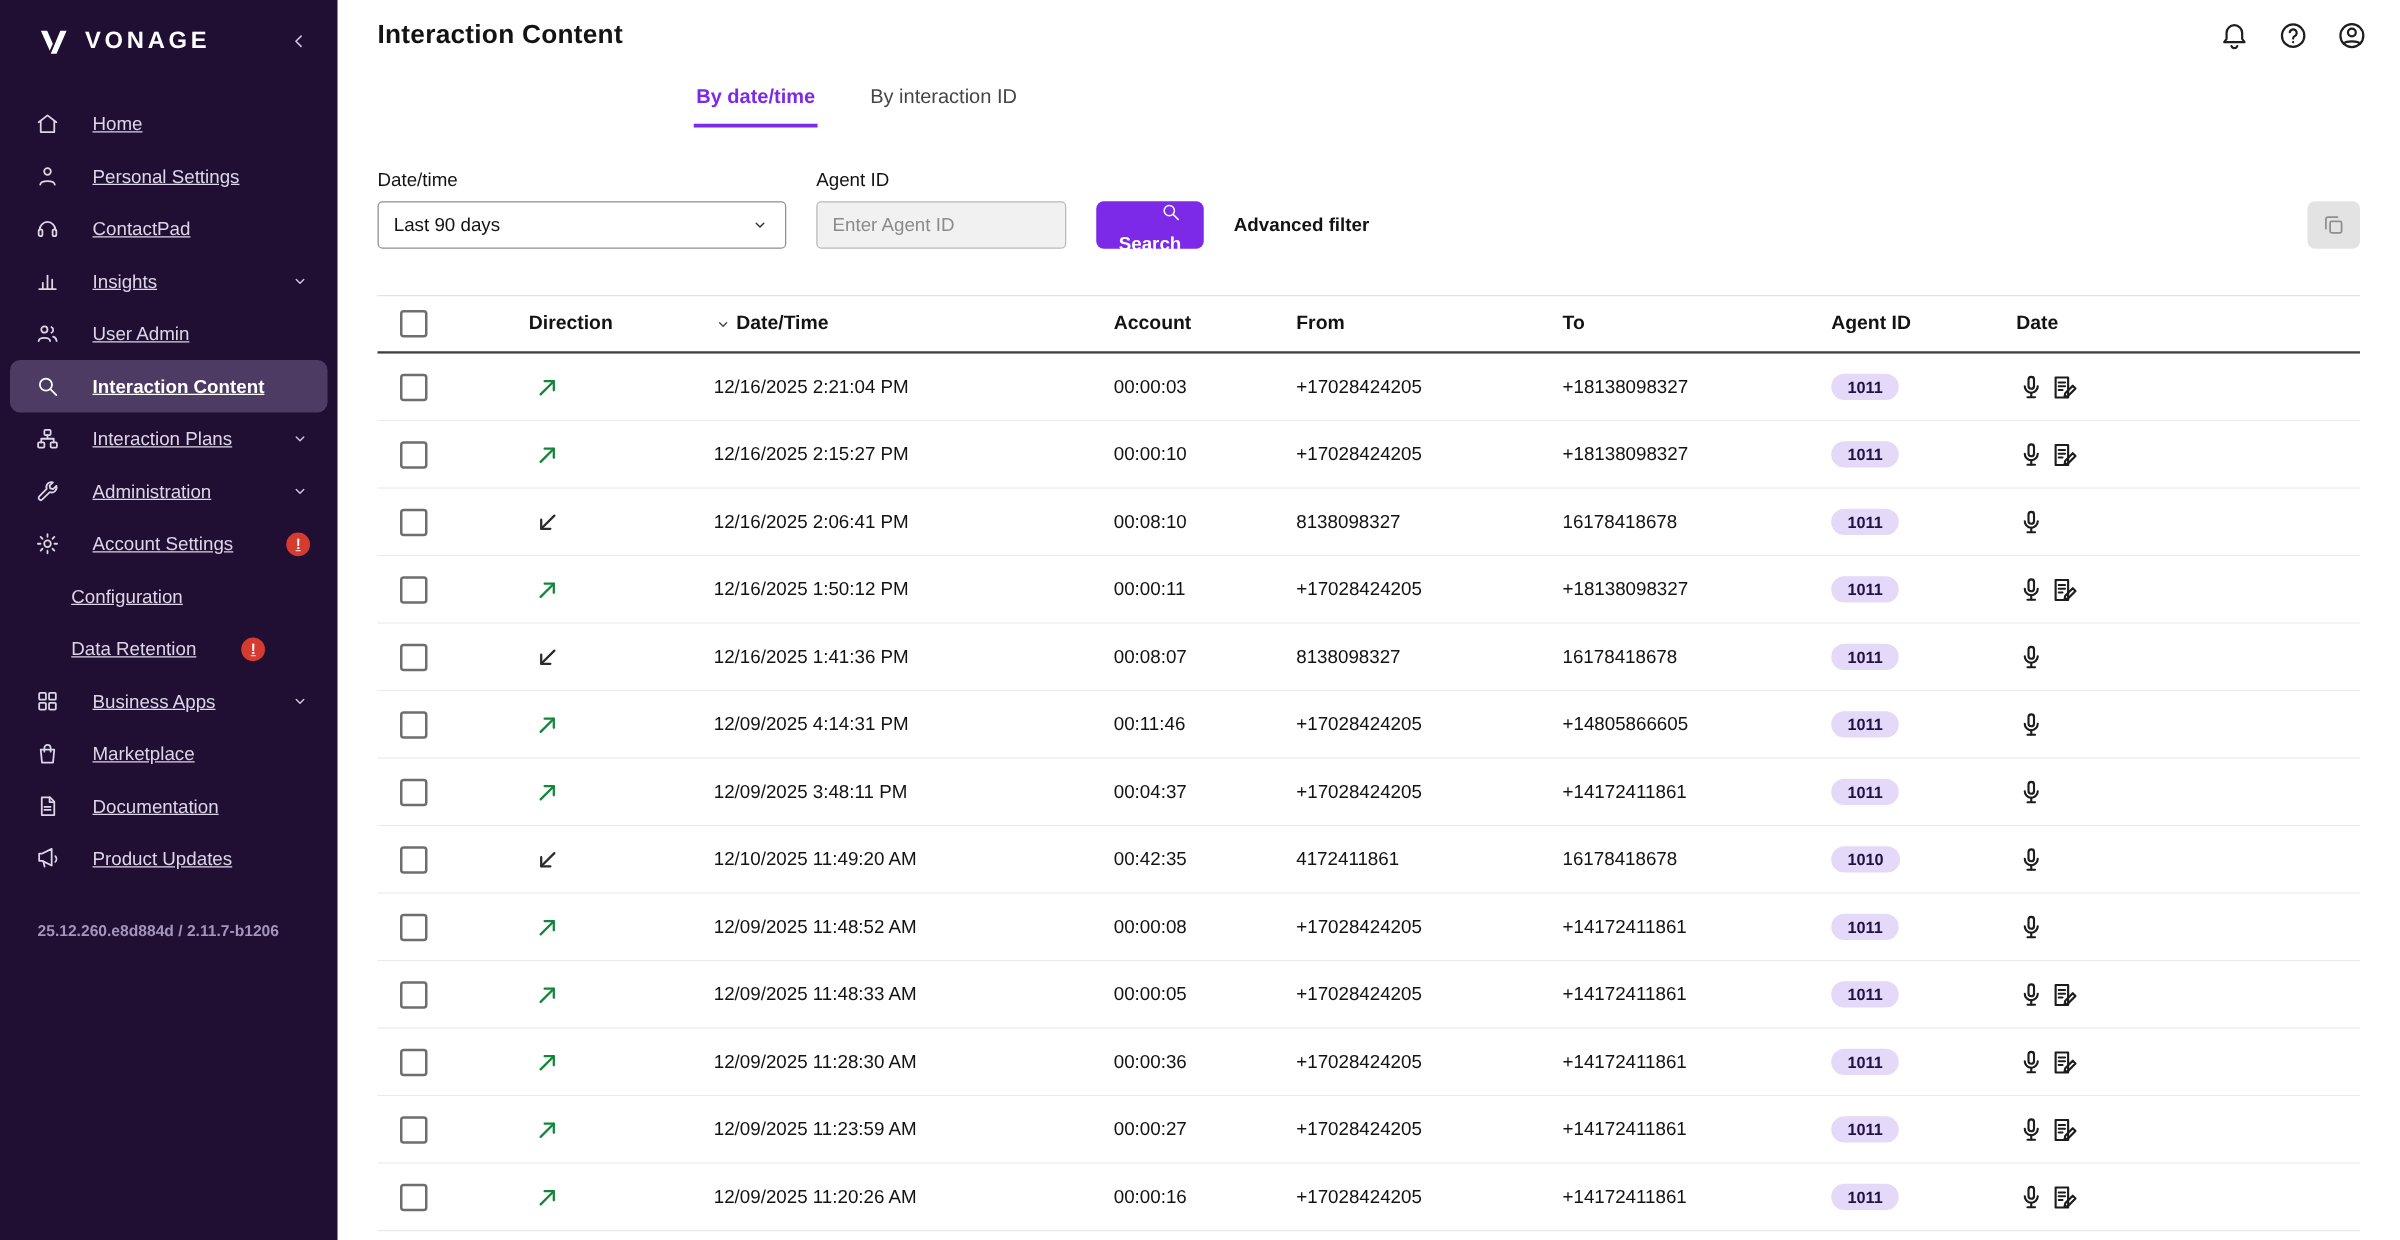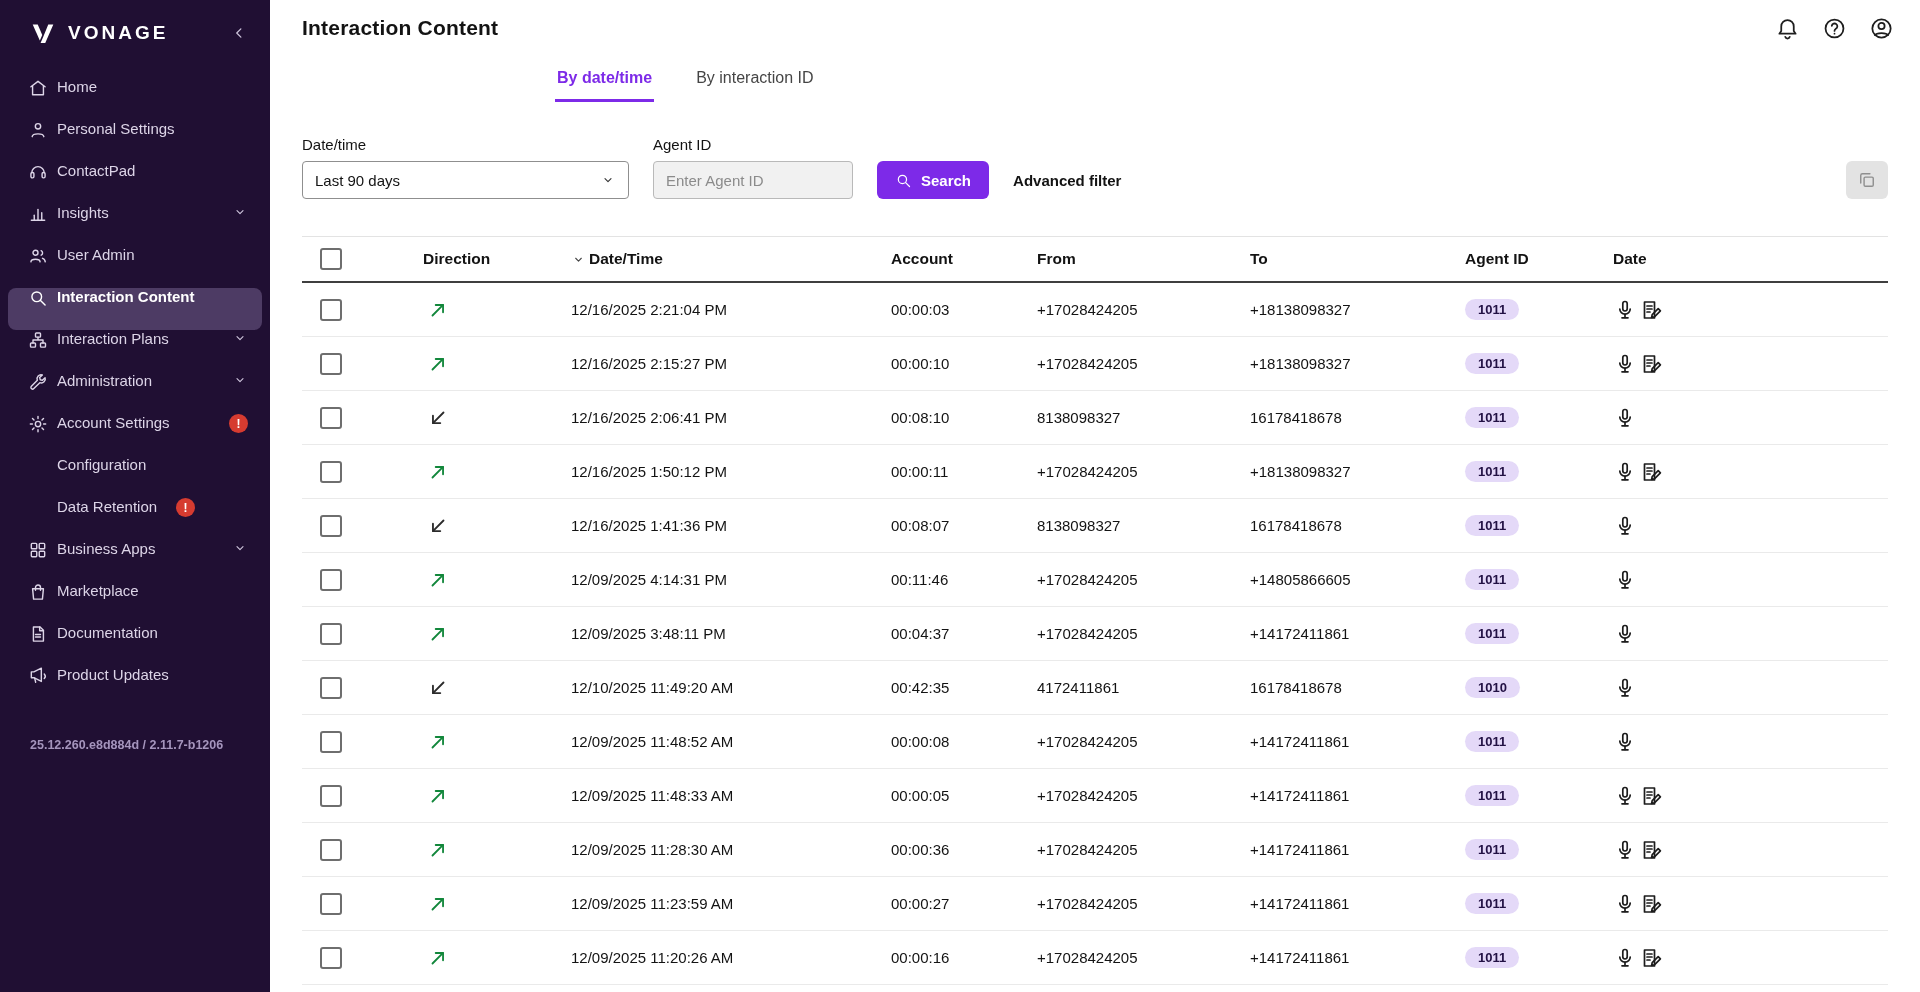--- a/index.html
+++ b/index.html
@@ -12,21 +12,21 @@
   
   .sidebar { width:270px; flex-shrink:0; background:var(--sidebar_bg,#200f33); color:#ddd5e8; display:flex; flex-direction:column; }
   .logo-row { display:flex; align-items:center; height:66px; padding:0 22px 0 28px; gap:10px; }
   .logo-mark { display:flex; }
   .logo-text { font-weight:700; letter-spacing:3px; font-size:19px; color:#fff; }
   .collapse-btn { margin-left:auto; width:18px; height:18px; color:#cfc6dd; cursor:pointer; }
   .collapse-btn svg, .s-icon svg, .s-chevron svg, .tb-icon svg, .btn-icon svg, .sel-chevron svg,
   .sort-caret svg, .dir svg, .type-icon svg, .copy-icon svg { width:100%; height:100%; display:block; }
 
   .nav { padding:12px 8px 0 8px; }
-  .s-item { display:flex; align-items:flex-start; height:42px; padding:0 14px 0 20px; gap:9px; font-size:15px; border-radius:8px; cursor:pointer; color:#ddd5e8; }
+  .s-item { display:flex; align-items:center; height:42px; padding:0 14px 0 20px; gap:26px; font-size:15px; border-radius:8px; cursor:pointer; color:#ddd5e8;text-decoration:underline; }
   .s-item.active { background:var(--active_item_bg,#4d3b64); color:#fff; font-weight:700; }
   .s-item.sub { padding-left:49px; }
   .s-icon { width:20px; height:20px; flex-shrink:0; }
   .s-label { white-space:nowrap; }
   .s-chevron { margin-left:auto; width:16px; height:16px; color:#cfc6dd; }
   .s-badge { background:var(--alert_red,#d63b30); color:#fff; min-width:19px; height:19px; border-radius:50%;
              font-size:12px; font-weight:700; display:flex; align-items:center; justify-content:center; margin-left:10px; }
   .s-badge.right { margin-left:auto; }
   .version { margin-top:30px; padding-left:30px; font-size:12.5px; color:#a595bd; font-weight:600; }
 
@@ -43,22 +43,22 @@
 
   .filters { display:flex; align-items:flex-end; gap:24px; margin-top:34px; padding:0 32px; }
   .fgroup { display:flex; flex-direction:column; gap:8px; }
   .flabel { font-size:15px; color:#131313; }
   .select { width:327px; height:38px; border:1px solid #8f8f8f; border-radius:4px; background:#fff;
             display:flex; align-items:center; justify-content:space-between; padding:0 12px; font-size:15px; cursor:pointer;text-align:right; }
   .sel-chevron { width:16px; height:16px; color:#333; }
   .agent-input { width:200px; height:38px; border:1px solid #b9b9b9; border-radius:4px; background:#f1f1f1;
                  padding:0 12px; font-size:15px; color:#131313; font-family:inherit; }
   .agent-input::placeholder { color:#8b8b8b; }
-  .search-btn { display:flex; align-items:center; gap:9px; height:38px; padding:0 18px; border:none; border-radius:6px;
-                background:var(--accent,#7d2ae8); color:#fff; font-size:15px; font-weight:600; font-family:inherit; cursor:pointer; }
+  .search-btn { display:flex; align-items:flex-end; gap:9px; height:38px; padding:0 18px; border:none; border-radius:6px;
+                background:var(--accent,#7d2ae8); color:#fff; font-size:15px; font-weight:600; font-family:inherit; cursor:pointer;flex-direction:column; }
   .btn-icon { width:17px; height:17px; }
   .adv-filter { font-size:15px; font-weight:700; color:#131313; padding-bottom:10px; cursor:pointer; }
   .copy-btn { margin-left:auto; width:42px; height:38px; border:none; border-radius:6px; background:#e3e3e3;
               display:flex; align-items:center; justify-content:center; cursor:default; }
   .copy-icon { width:20px; height:20px; color:#8f8f8f; }
 
   
   .table { margin:37px 32px 0 32px; border-top:1px solid #e3e3e3; }
   .grid { display:grid; grid-template-columns:115px 148px 320px 146px 213px 215px 148px 1fr; align-items:center; }
   .thead { height:46px; border-bottom:2px solid #3f3f3f; font-weight:700; font-size:15.5px; }

